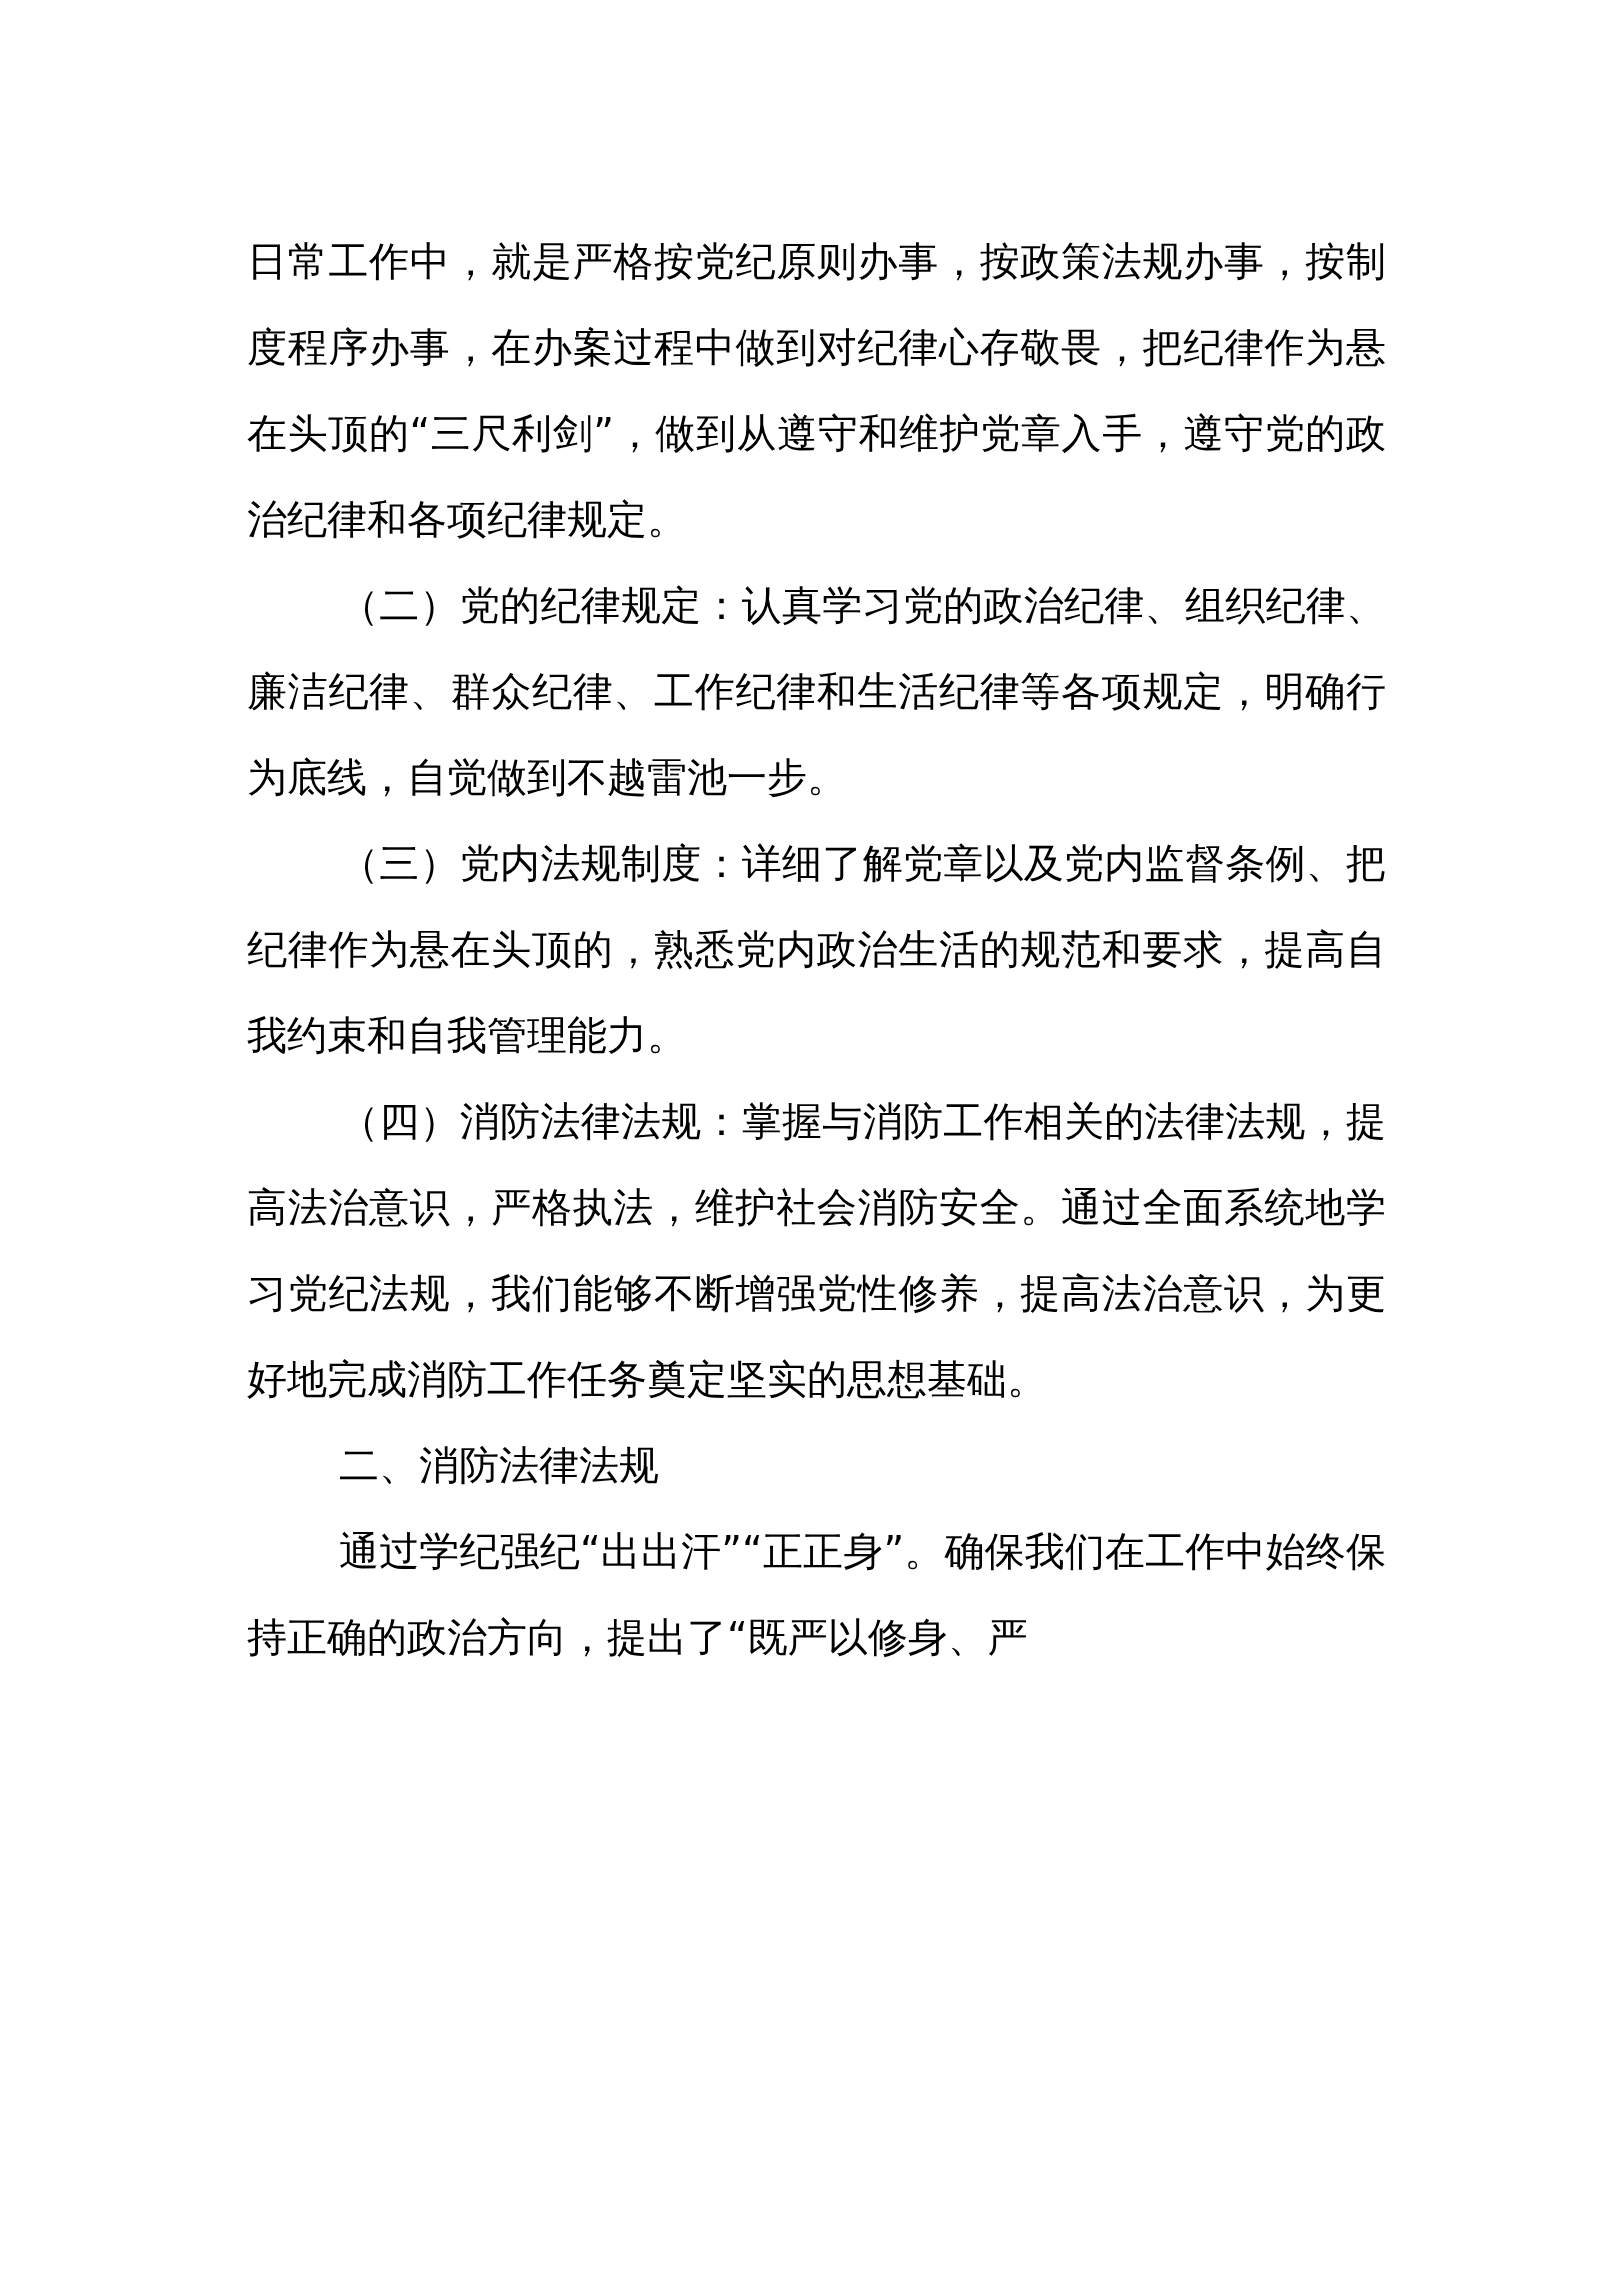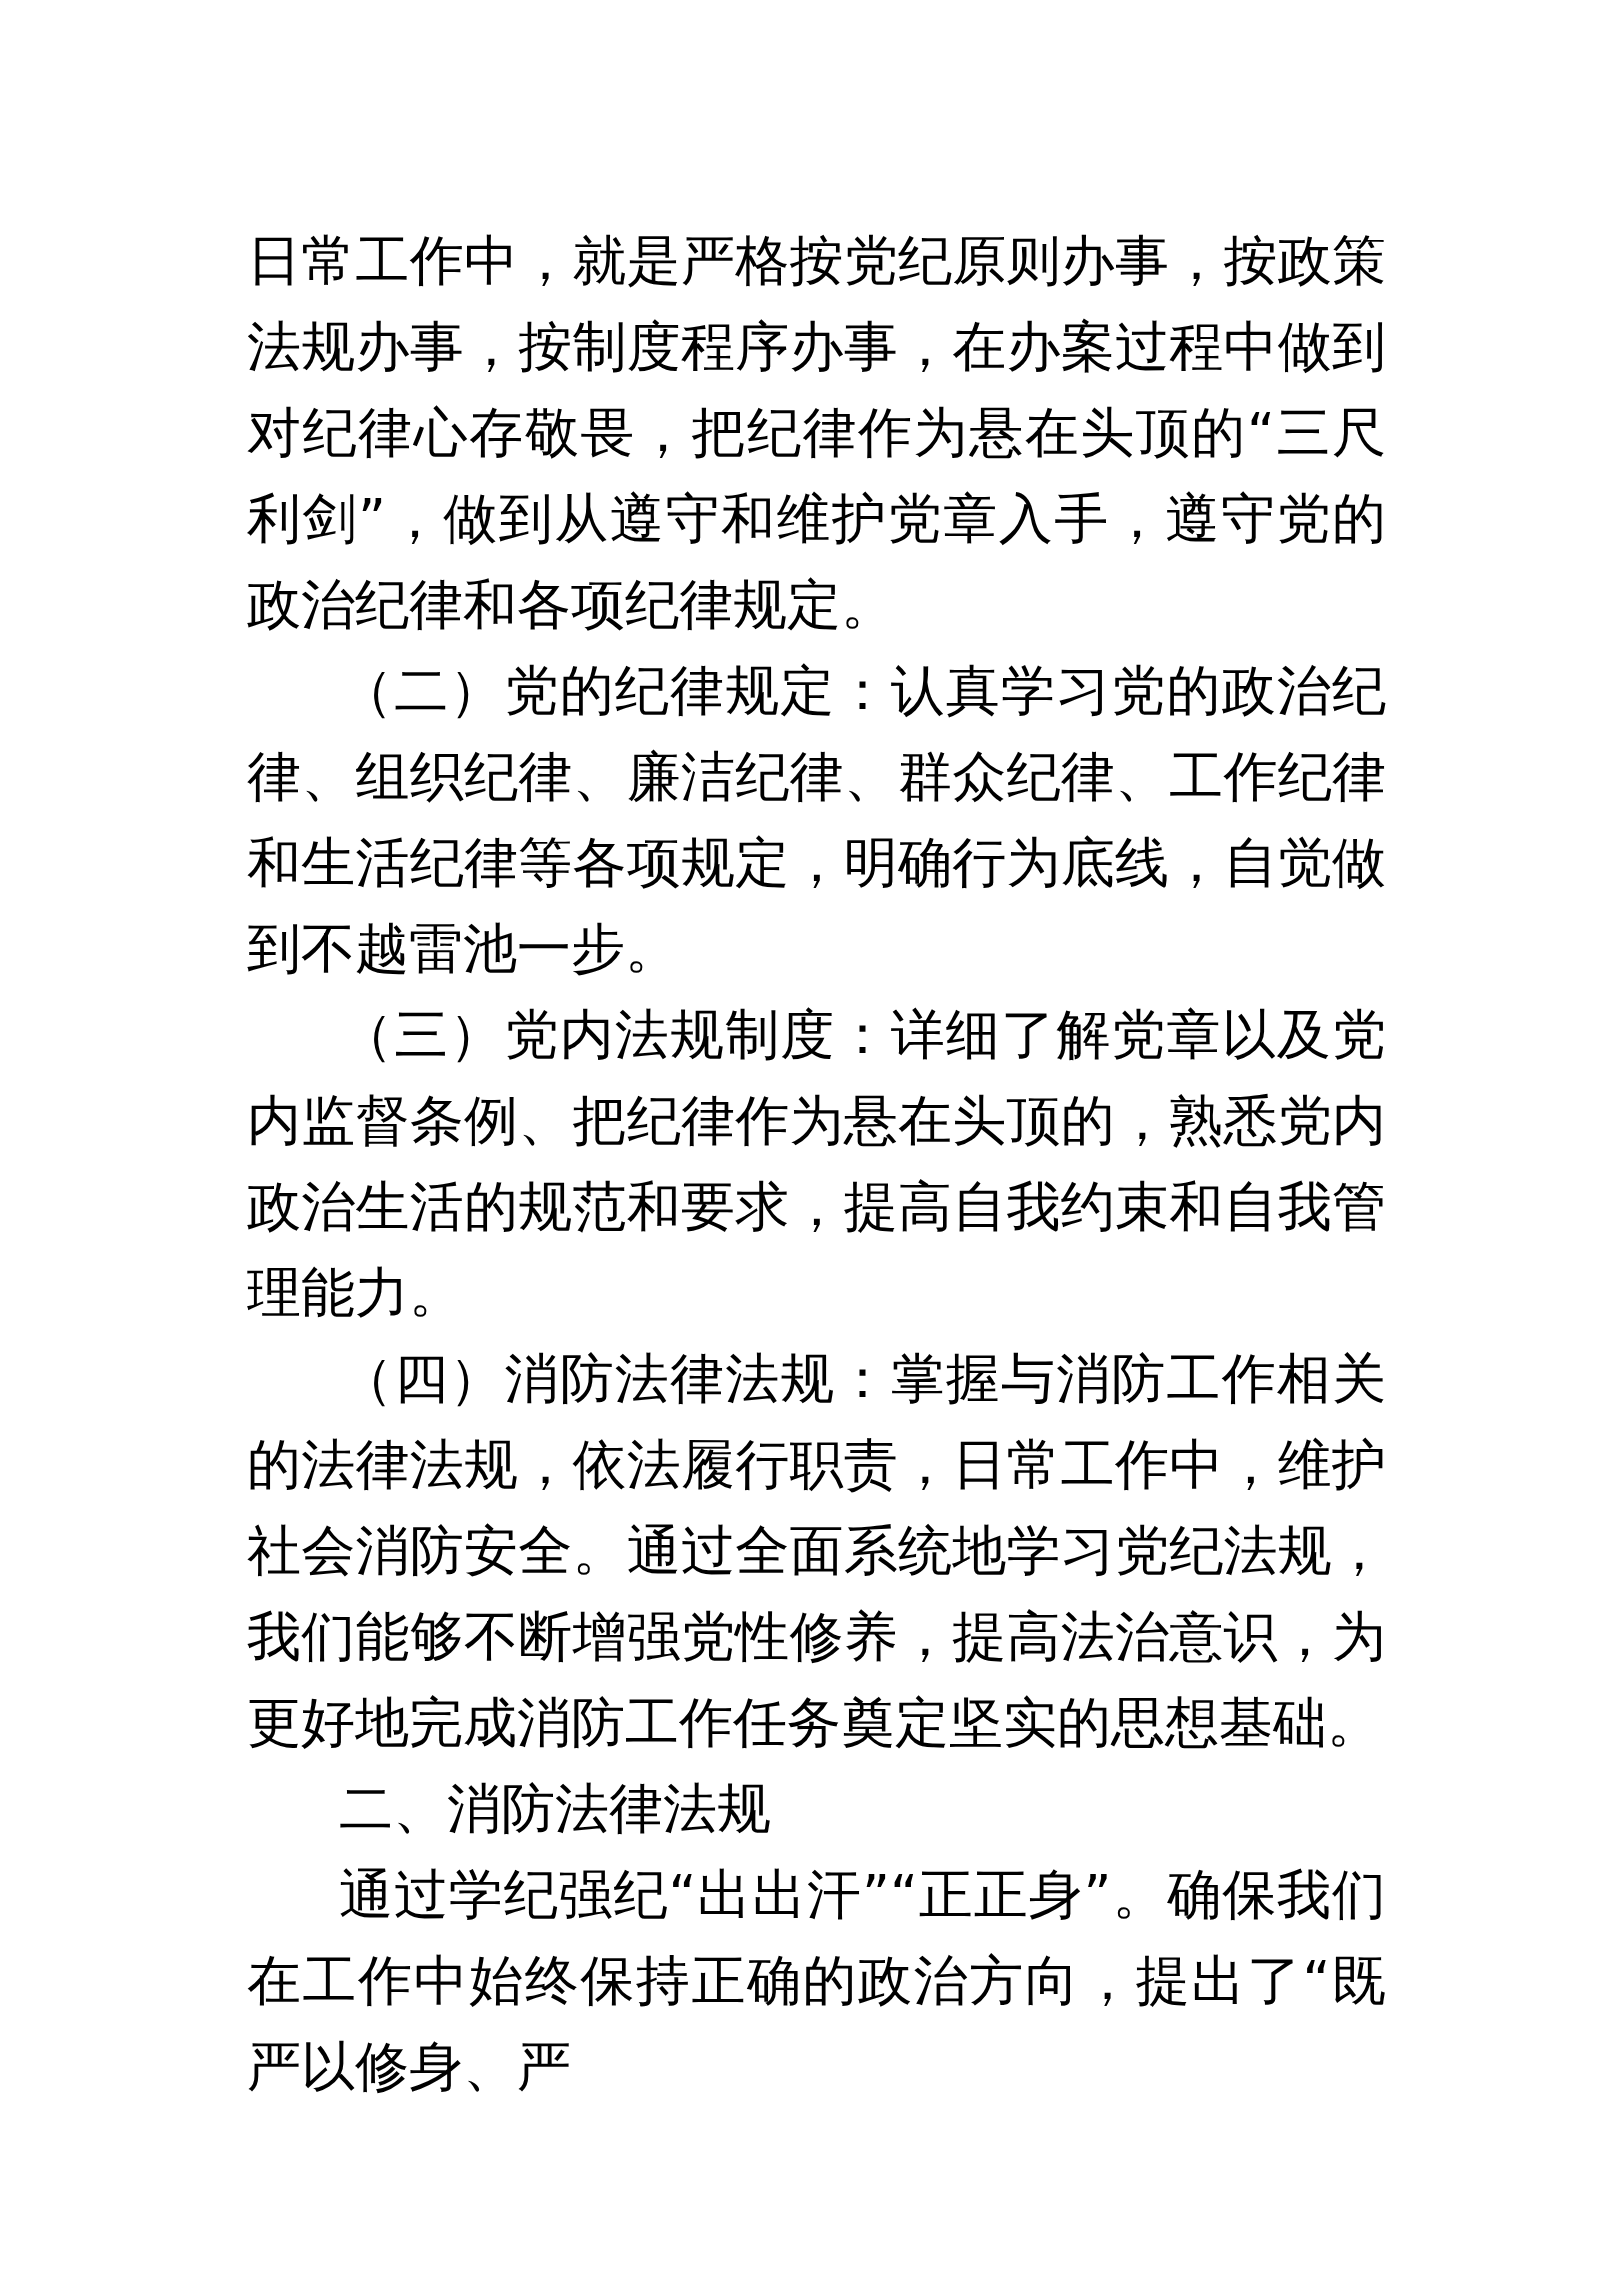--- a/index.html
+++ b/index.html
@@ -3,34 +3,34 @@
 <meta charset="utf-8">
 <style>
   html, body { margin: 0; padding: 0; background: #ffffff; }
   body { width: 1621px; height: 2293px; position: relative; overflow: hidden; }
   .page {
     position: absolute;
     left: 247px;
     top: 218px;
     width: 1139px;
     font-family: "DejaVu Sans", "Liberation Sans", sans-serif;
-    font-size: 54px;
+    font-size: 40px;
     line-height: 86px;
     color: #000000;
     text-align: justify;
     text-align-last: left;
   }
   .page p { margin: 0; padding: 0; }
   .indent { text-indent: 92px; }
   .heading { text-indent: 92px; }
 </style>
 </head>
 <body>
 
 <div class="page">
   <p>日常工作中，就是严格按党纪原则办事，按政策法规办事，按制度程序办事，在办案过程中做到对纪律心存敬畏，把纪律作为悬在头顶的“三尺利剑”，做到从遵守和维护党章入手，遵守党的政治纪律和各项纪律规定。</p>
   <p class="indent">（二）党的纪律规定：认真学习党的政治纪律、组织纪律、廉洁纪律、群众纪律、工作纪律和生活纪律等各项规定，明确行为底线，自觉做到不越雷池一步。</p>
   <p class="indent">（三）党内法规制度：详细了解党章以及党内监督条例、把纪律作为悬在头顶的，熟悉党内政治生活的规范和要求，提高自我约束和自我管理能力。</p>
-  <p class="indent">（四）消防法律法规：掌握与消防工作相关的法律法规，依法履行职责，日常工作中，维护社会消防安全。通过全面系统地学习党纪法规，我们能够不断增强党性修养，提高法治意识，为更好地完成消防工作任务奠定坚实的思想基础。</p>
+  <p class="indent">（四）消防法律法规：掌握与消防工作相关的法律法规，提高法治意识，严格执法，维护社会消防安全。通过全面系统地学习党纪法规，我们能够不断增强党性修养，提高法治意识，为更好地完成消防工作任务奠定坚实的思想基础。</p>
   <p class="heading">二、消防法律法规</p>
   <p class="indent">通过学纪强纪“出出汗”“正正身”。确保我们在工作中始终保持正确的政治方向，提出了“既严以修身、严</p>
 </div>
 
 
 </body></html>

